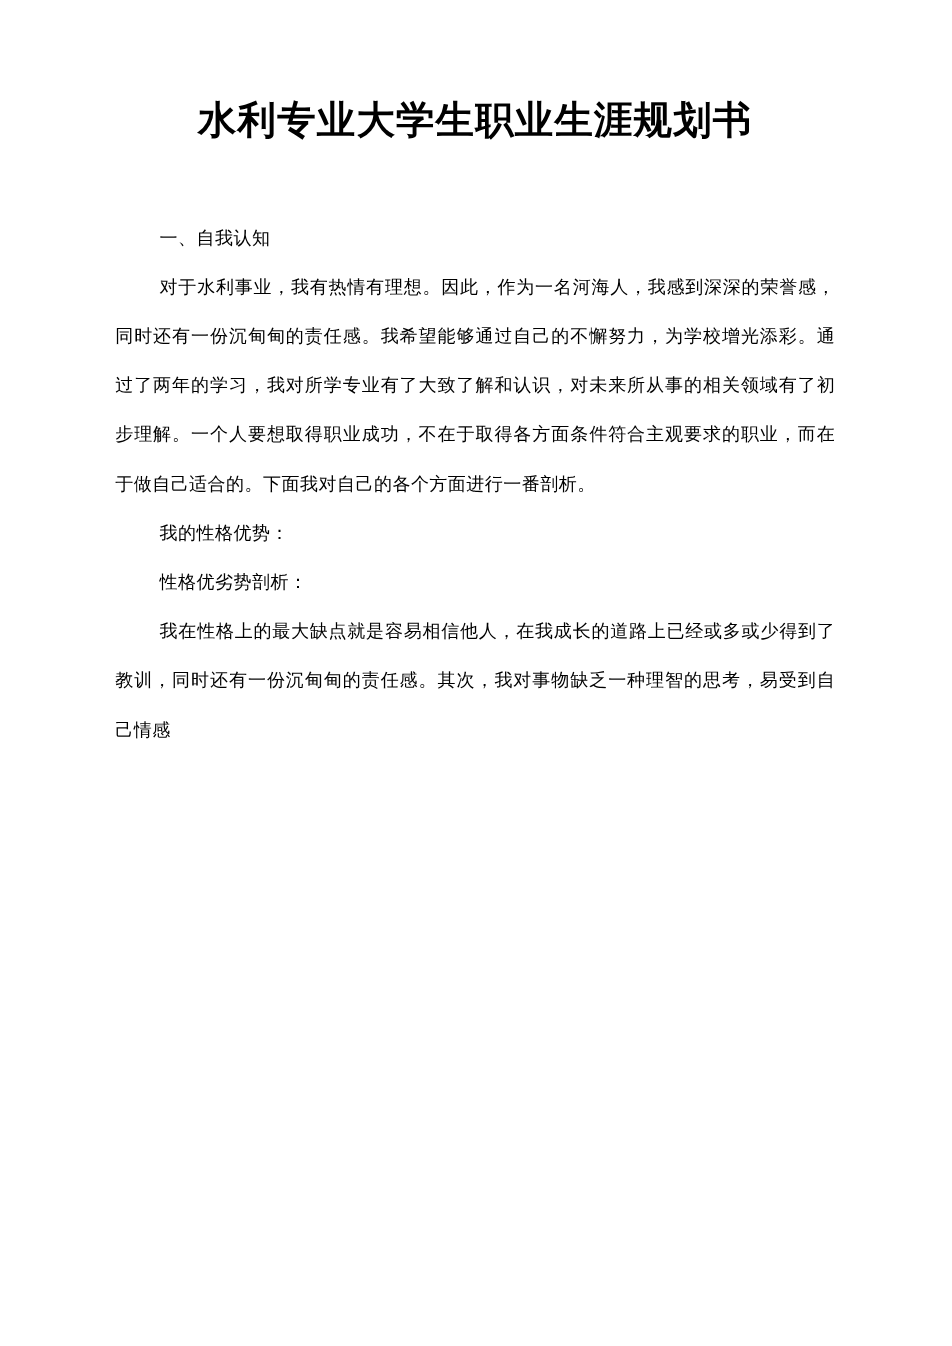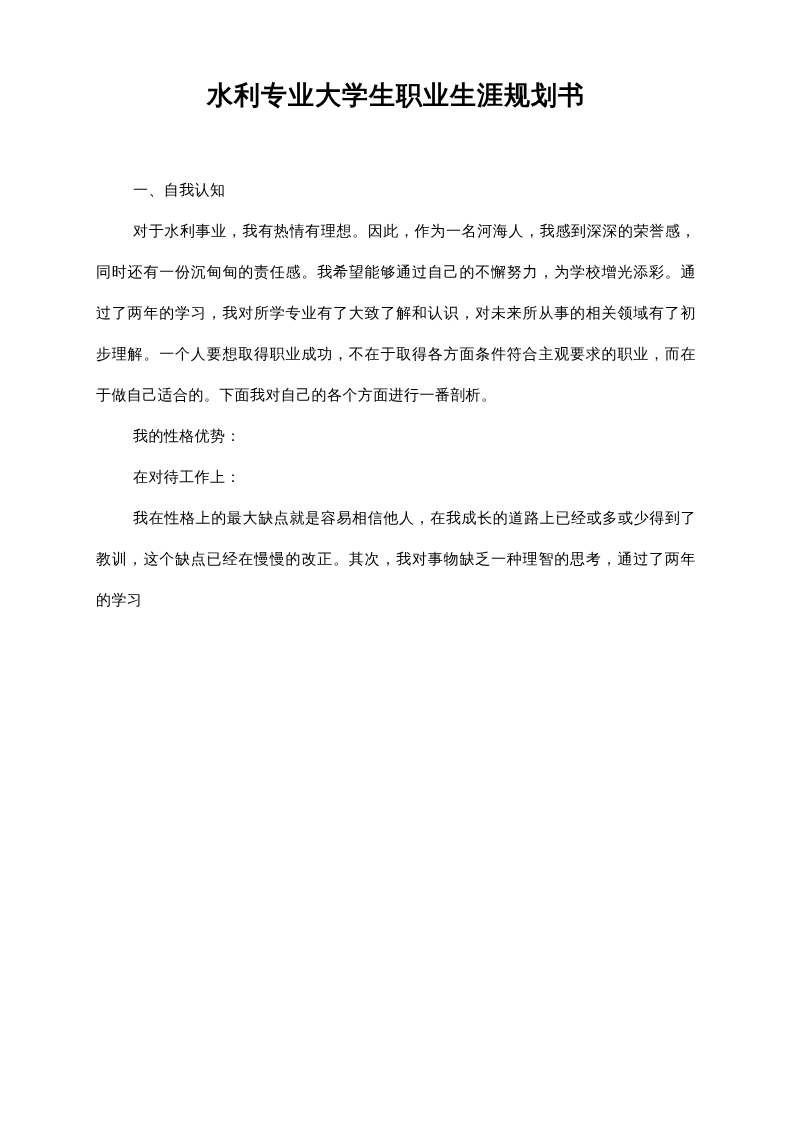--- a/index.html
+++ b/index.html
@@ -22,21 +22,21 @@
     padding: 0;
     overflow: hidden;
   }
   .doc-body {
     position: absolute;
     left: 96px;
     top: 78px;
     width: 600px;
   }
   .doc-title {
-    font-size: 26px;
+    font-size: 32px;
     font-weight: bold;
     text-align: center;
     letter-spacing: 1px;
     margin: 0 0 56px 0;
     line-height: 1.4;
     font-family: "Liberation Serif", "DejaVu Serif", serif;
   }
   p.para {
     font-size: 15px;
     line-height: 41px;
@@ -58,18 +58,18 @@
     <h1 class="doc-title">水利专业大学生职业生涯规划书</h1>
 
     <p class="para indent">一、自我认知</p>
 
     <p class="para indent">对于水利事业，我有热情有理想。因此，作为一名河海人，我感到深深的荣誉感，同时还有一份沉甸甸的责任感。我希望能够通过自己的不懈努力，为学校增光添彩。通过了两年的学习，我对所学专业有了大致了解和认识，对未来所从事的相关领域有了初步理解。一个人要想取得职业成功，不在于取得各方面条件符合主观要求的职业，而在于做自己适合的。下面我对自己的各个方面进行一番剖析。</p>
 
 
     <p class="para indent">我的性格优势：</p>
 
 
-    <p class="para indent">在对待工作上：</p>
+    <p class="para indent">性格优劣势剖析：</p>
 
-    <p class="para indent">我在性格上的最大缺点就是容易相信他人，在我成长的道路上已经或多或少得到了教训，这个缺点已经在慢慢的改正。其次，我对事物缺乏一种理智的思考，通过了两年的学习</p>
+    <p class="para indent">我在性格上的最大缺点就是容易相信他人，在我成长的道路上已经或多或少得到了教训，同时还有一份沉甸甸的责任感。其次，我对事物缺乏一种理智的思考，易受到自己情感</p>
 
   </div>
 </div>
 
 </body></html>

